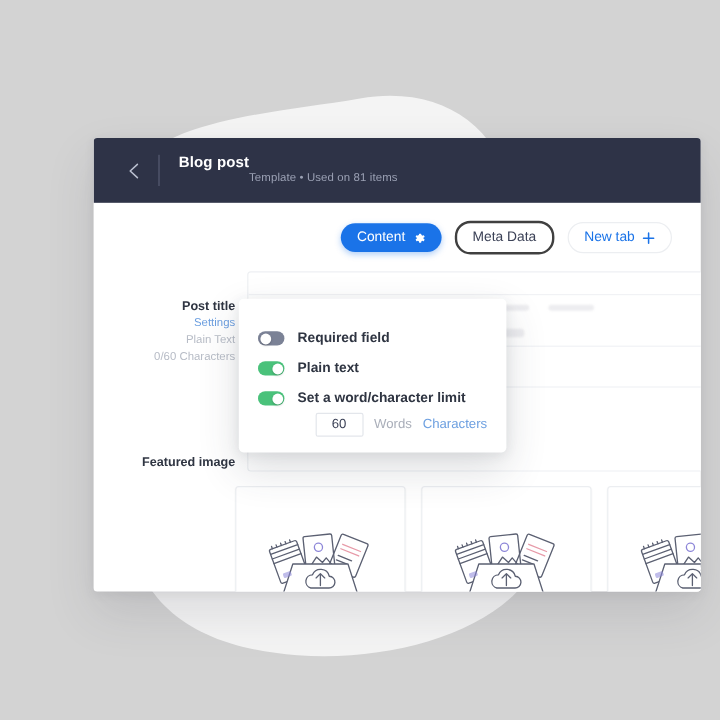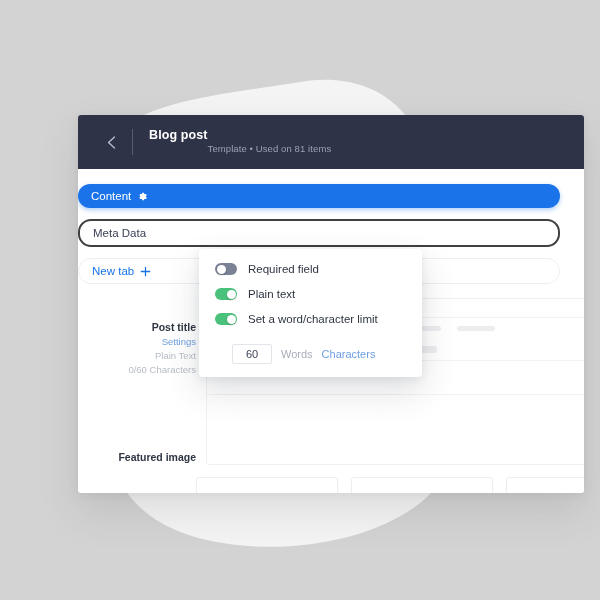--- a/index.html
+++ b/index.html
@@ -28,23 +28,22 @@
     cursor:pointer;flex:none;
   }
   .back-btn svg{display:block;}
   .tb-divider{width:1px;height:26px;background:#565c72;margin:0 16px 0 8px;flex:none;}
   .tb-text{display:flex;justify-content:center;}
   .tb-title{color:#ffffff;font-size:12.5px;font-weight:bold;line-height:15px;letter-spacing:.1px;}
   .tb-sub{color:#9ba1b4;font-size:9.5px;line-height:14px;margin-top:14px;letter-spacing:.1px;}
 
   
   .tabrow{
-    display:flex;justify-content:flex-end;gap:11px;
+    display:flex;justify-content:flex-end;align-items:center;gap:11px;
     padding:15px 24px 0 0;
-    flex-direction:column;
   }
   .tab{
     height:24px;border-radius:13px;display:flex;align-items:center;gap:6px;
     padding:0 13px;font-size:11.5px;cursor:pointer;white-space:nowrap;
   }
   .tab.active{background:#1a73e8;color:#fff;box-shadow:0 2px 5px rgba(26,115,232,.35);}
   .tab.plain{background:#fff;color:#3c4257;border:2px solid #404040;}
   .tab.ghost{background:#fff;color:#1a73e8;border:1px solid #eceef1;}
   .tab .ic{display:flex;align-items:center;}
 
@@ -79,35 +78,35 @@
     cursor:pointer;
   }
 
   
   .popover{
     position:absolute;left:199px;top:249px;width:223px;
     background:#ffffff;border-radius:4px;
     box-shadow:0 14px 34px rgba(47,53,66,.16),0 2px 10px rgba(47,53,66,.09);
     padding:14px 0 13px 0;
   }
-  .pop-row{display:flex;align-items:flex-start;gap:11px;padding:0 16px;height:25px;}
+  .pop-row{display:flex;align-items:flex-end;gap:11px;padding:0 16px;height:25px;font-weight:bold;}
   .toggle{
     width:22px;height:12px;border-radius:7px;flex:none;position:relative;
     cursor:pointer;transition:background .15s;
   }
   .toggle .knob{
     position:absolute;top:1.5px;width:9px;height:9px;border-radius:50%;
     background:#fff;box-shadow:0 1px 2px rgba(0,0,0,.22);
   }
   .toggle.off{background:#7b8296;}
   .toggle.off .knob{left:1.5px;}
   .toggle.on{background:#4ac27b;}
   .toggle.on .knob{left:11.5px;}
   .pop-label{font-size:11.5px;color:#2f3542;white-space:nowrap;}
-  .limit-row{display:flex;align-items:center;gap:9px;padding:6px 16px 0 33px;}
+  .limit-row{display:flex;align-items:center;gap:9px;padding:6px 16px 0 33px;justify-content:flex-end;}
   .num-input{
     width:38px;height:18px;border:1px solid #e3e6eb;border-radius:2px;
     display:flex;align-items:center;justify-content:center;
     font-size:11px;color:#3c4257;background:#fff;
   }
   .unit{font-size:11px;color:#a9aeb9;cursor:pointer;}
   .unit.sel{color:#6c9fe0;}
 </style>
 </head>
 <body>

